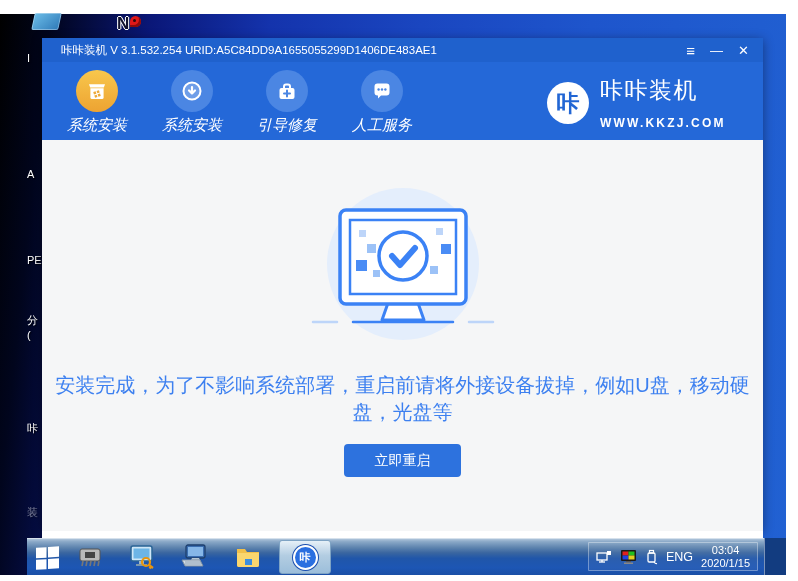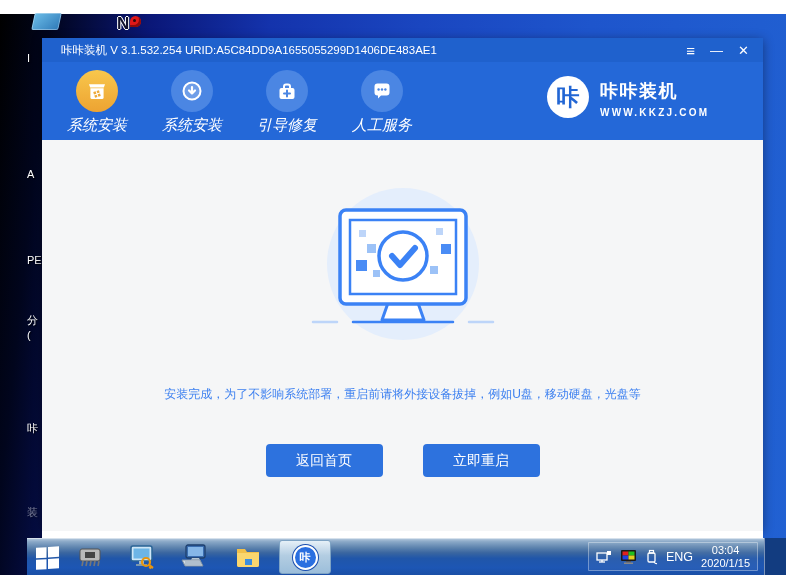--- a/index.html
+++ b/index.html
@@ -46,27 +46,27 @@
   .nav-item:nth-child(3){ left:210px; } .nav-item:nth-child(4){ left:305px; }
   .nav-item:nth-child(5){ left:400px; }
   .nav-circle { width:42px; height:42px; border-radius:50%; margin:0 auto 4px; background:#4b86e3;
     display:flex; align-items:center; justify-content:center; }
   .nav-item.active .nav-circle { background:linear-gradient(180deg,#f8c74c,#eda332); }
   .nav-label { color:#fff; font-size:15px;font-style:italic; }
 
   .logo { position:absolute; left:505px; top:14px; display:flex; align-items:center; gap:11px; }
   .logo-badge { width:42px; height:42px; border-radius:50%; background:#fff; color:#2266d4;
     font-size:23px; font-weight:900; display:flex; align-items:center; justify-content:center; }
-  .logo-name { color:#fff; font-size:18px; font-weight:bold; letter-spacing:1.5px; line-height:28px; }
-  .logo-site { color:#fff; font-size:10px; font-weight:bold; letter-spacing:2.2px; margin-top:2px;text-align:right; }
+  .logo-name { color:#fff; font-size:23px; font-weight:normal; letter-spacing:1.5px; line-height:28px; }
+  .logo-site { color:#fff; font-size:12px; font-weight:bold; letter-spacing:2.2px; margin-top:12px;text-align:right; }
 
   .content { position:absolute; left:0; top:102px; width:100%; height:391px; background:#f5f6f7; }
   .illu { position:absolute; left:50%; top:44px; transform:translateX(-50%); }
-  .message { position:absolute; left:0; top:246px; width:100%; text-align:center;
-    color:#3d80f0; font-size:12px; }
+  .message { position:absolute; left:0; top:232px; width:100%; text-align:center;
+    color:#3d80f0; font-size:20px; }
   .btn-row { position:absolute; left:0; top:304px; width:100%; display:flex; justify-content:center; gap:40px; }
   .btn { width:117px; height:33px; background:#2d72de; color:#fff; border:none; border-radius:4px;
     font-size:14px; font-family:"Liberation Sans",sans-serif; cursor:pointer; }
 
   
   .taskbar { position:absolute; left:27px; top:538px; width:759px; height:37px;
     background:linear-gradient(180deg,#b9cde0 0%,#8aa8c7 10%,#5d83ae 26%,#3a66a0 40%,#2056a9 55%,#1d56b4 80%,#1a4fa6 100%);
     box-shadow:inset 0 1px 0 #d6e1ec; }
   .start { position:absolute; left:7px; top:5px; width:27px; height:27px; cursor:pointer; }
   .tb-icon { position:absolute; top:6px; width:30px; height:26px; display:flex; align-items:center; justify-content:center; cursor:pointer; }
@@ -192,21 +192,20 @@
         <rect x="73" y="76" width="11" height="11" fill="#4a8cf5"></rect>
         <rect x="90" y="86" width="7" height="7" fill="#9cc2f7"></rect>
         <rect x="153" y="44" width="7" height="7" fill="#bdd5f9"></rect>
         <rect x="158" y="60" width="10" height="10" fill="#4a8cf5"></rect>
         <rect x="147" y="82" width="8" height="8" fill="#9cc2f7"></rect>
         <circle cx="120" cy="72" r="24" fill="#fff" stroke="#3b82f5" stroke-width="3.5"></circle>
         <path d="M109 72 l8 9 l15 -17" stroke="#3b82f5" stroke-width="6" fill="none" stroke-linecap="round" stroke-linejoin="round"></path>
       </svg>
       <div class="message">安装完成，为了不影响系统部署，重启前请将外接设备拔掉，例如U盘，移动硬盘，光盘等</div>
       <div class="btn-row">
-        <button class="btn">返回首页</button>
         <button class="btn">立即重启</button>
       </div>
     </div>
   </div>
 
   <div class="window-gap"></div>
 
   <div class="taskbar">
 
     <div class="start">

